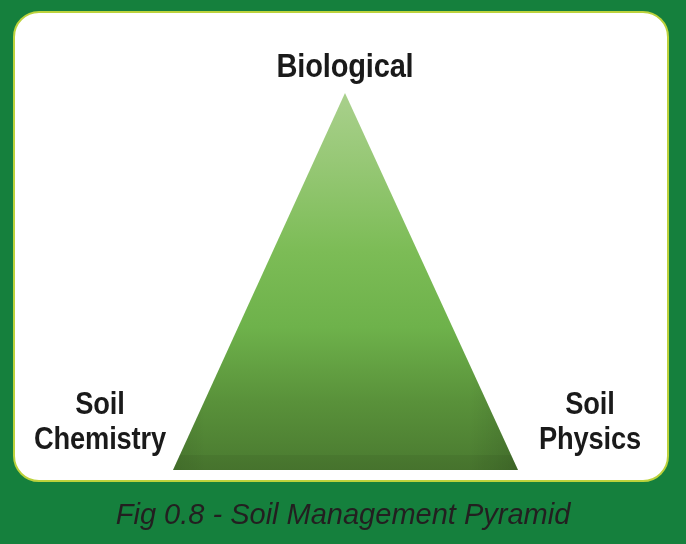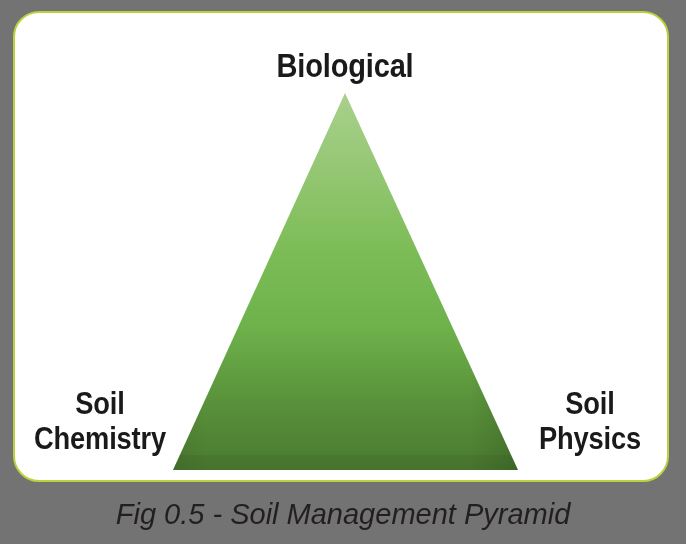--- a/index.html
+++ b/index.html
@@ -11,21 +11,21 @@
     width: 686px;
     height: 544px;
     font-family: "Liberation Sans", sans-serif;
     overflow: hidden;
   }
 
   #figure-root {
     position: relative;
     width: 686px;
     height: 544px;
-    background: #737373;
+    background: #15803d;
   }
 
   
   .frame-box {
     position: absolute;
     left: 13px;
     top: 11px;
     width: 656px;
     height: 471px;
     box-sizing: border-box;
@@ -150,15 +150,15 @@
   <div class="vertex-label" id="label-soil-chemistry">
     <span class="label-line">Soil</span>
     <span class="label-line">Chemistry</span>
   </div>
 
   <div class="vertex-label" id="label-soil-physics">
     <span class="label-line">Soil</span>
     <span class="label-line">Physics</span>
   </div>
 
-  <div id="figure-caption">Fig 0.5 - Soil Management Pyramid</div>
+  <div id="figure-caption">Fig 0.8 - Soil Management Pyramid</div>
 
 </div>
 
 </body></html>

